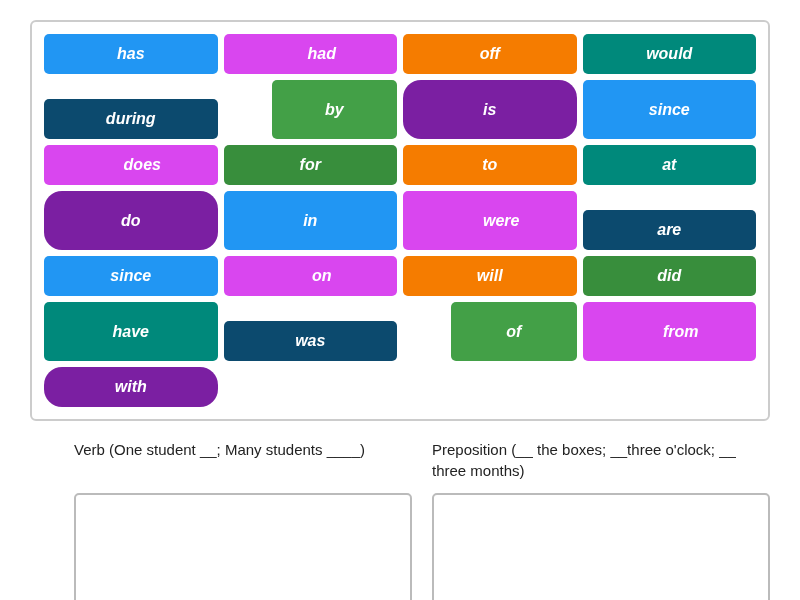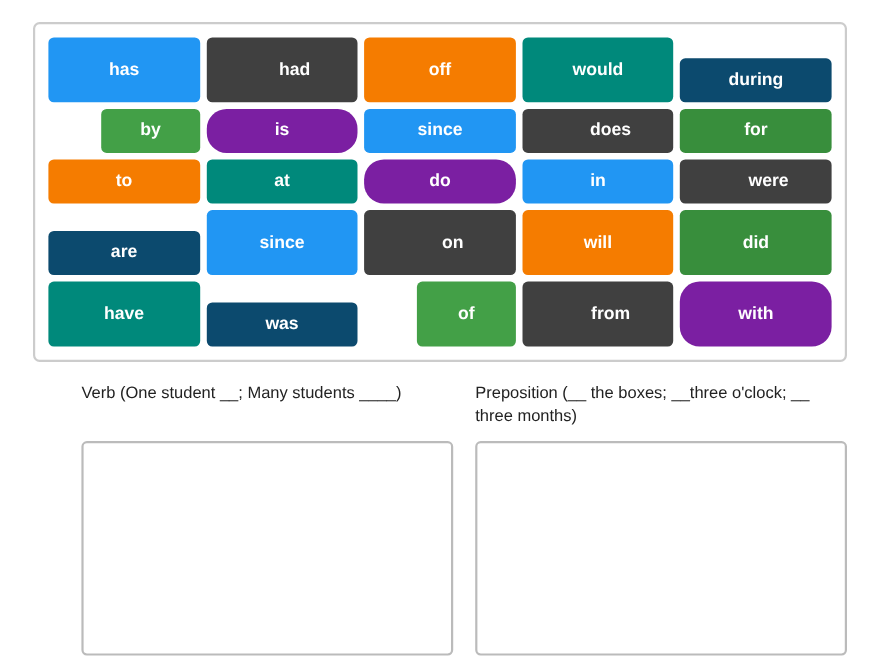--- a/index.html
+++ b/index.html
@@ -19,41 +19,42 @@
     .word-grid-container {
       border: 2px solid #ccc;
       border-radius: 6px;
       padding: 12px;
       display: inline-block;
       width: 740px;
     }
 
     .word-grid {
       display: grid;
-      grid-template-columns: repeat(5, 1fr);
+      grid-template-columns: repeat(4, 1fr);
       gap: 6px;
+      font-style: italic;
     }
 
     .word-tile {
       display: flex;
       align-items: center;
       justify-content: center;
       padding: 8px 10px;
       border-radius: 5px;
       color: #fff;
       font-size: 16px;
       font-weight: bold;
       cursor: pointer;
       user-select: none;
       min-height: 40px;
     }
 
     
     .blue      { background-color: #2196F3; }
-    .red       { background-color: #404040; padding-left: 33px; }
+    .red       { background-color: #d946ef; padding-left: 33px; }
     .orange    { background-color: #F57C00; }
     .dark-green{ background-color: #388E3C; }
     .teal      { background-color: #00897B; }
     .purple    { background-color: #7B1FA2; border-radius: 18px; }
     .green     { background-color: #43A047; margin-left: 48px; }
     .indigo    { background-color: #0c4a6e; margin-top: 19px; }
 
     
     .categories {
       display: flex;

